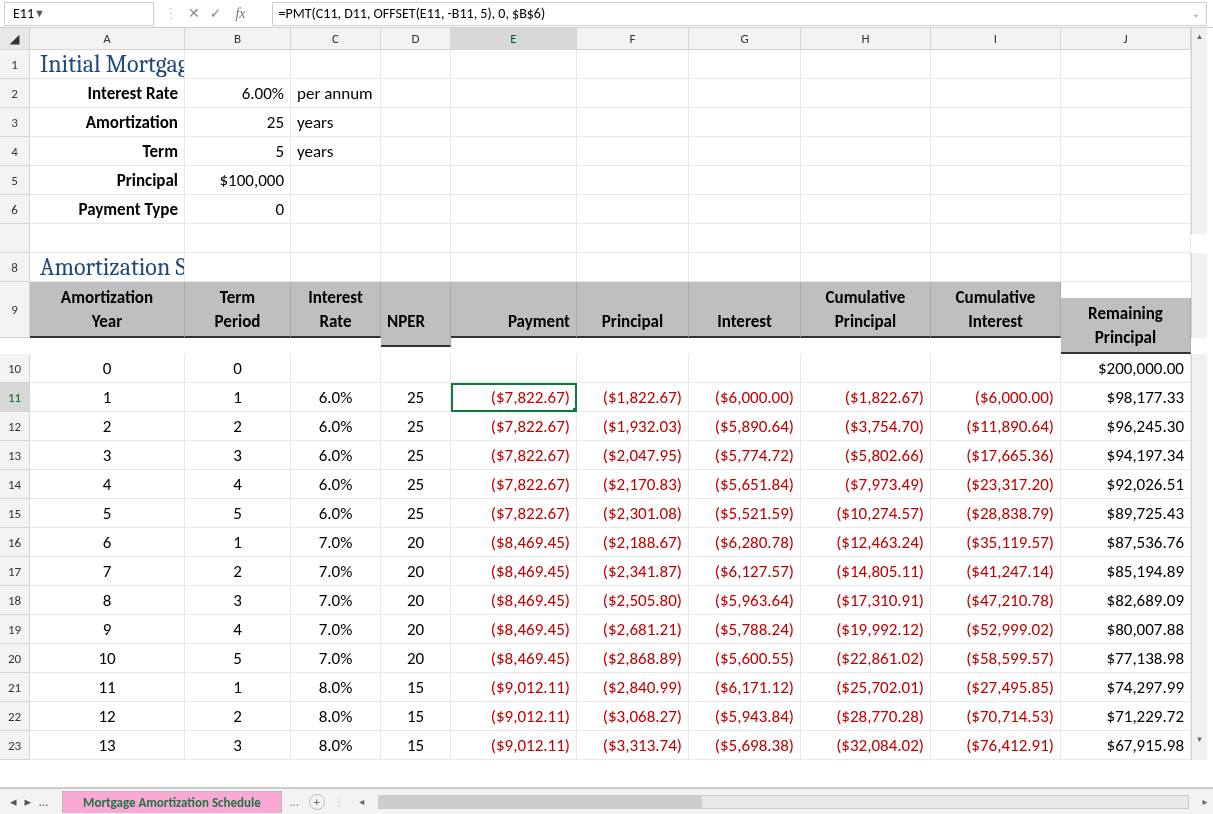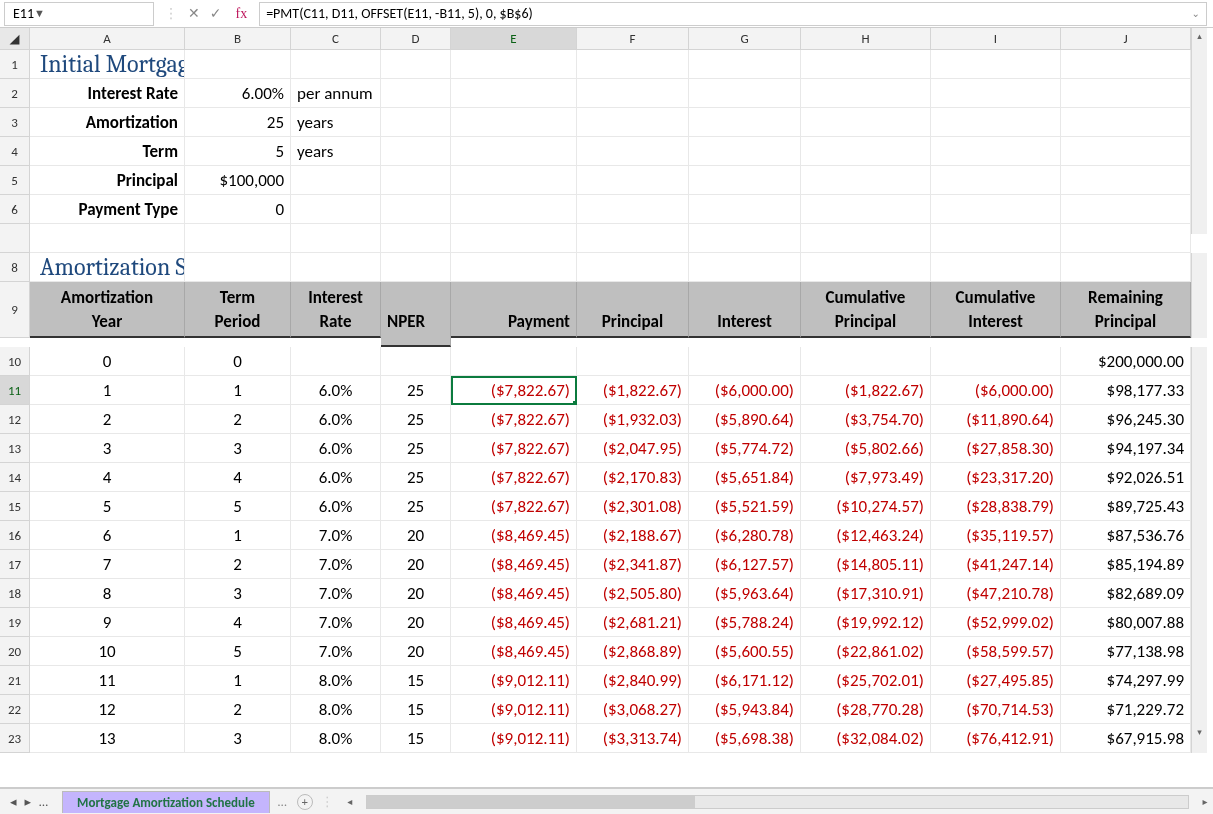--- a/index.html
+++ b/index.html
@@ -3,22 +3,22 @@
 <meta charset="utf-8">
 <style>
 * { box-sizing: border-box; margin: 0; padding: 0; }
 body { font-family: Calibri, Arial, sans-serif; font-size: 15px; background: #fff; color: #000; overflow: hidden; }
 
 .formula-bar { display: flex; align-items: center; height: 28px; border-bottom: 1px solid #ccc; background: #fff; }
 .namebox { width: 150px; height: 24px; border: 1px solid #ccc; margin: 2px 4px; padding: 0 8px; font-size: 14px; display:flex; align-items:center; justify-content:flex-start;}
 .namebox .dd { color:#555; font-size:11px;}
 .fb-icons { display:flex; gap:10px; padding:0 6px; color:#888; font-size:14px; align-items:center;}
 .fb-sep { color:#ccc; }
-.fx { font-family: 'Times New Roman', serif; color:#be185d; padding:0 4px;}
-.formula-input { flex:1; border:1px solid #ccc; height:24px; margin:2px 6px 2px 2px; padding:0 6px; font-size:14px; display:flex; align-items:center; position:relative;}
+.fx { font-style: italic; font-family: 'Times New Roman', serif; color:#737373; padding:0 4px;}
+.formula-input { flex:1; border:1px solid #ccc; height:24px; margin:2px 6px 2px 16px; padding:0 6px; font-size:14px; display:flex; align-items:center; position:relative;}
 .formula-input .chev { position:absolute; right:6px; color:#888; font-size:10px;}
 
 .sheet-wrap { position: relative; height: 760px; overflow:hidden; border-bottom:1px solid #ccc;}
 .grid { display: grid; grid-template-columns: 30px 155px 106px 90px 70px 126px 112px 112px 130px 130px 130px 16px; }
 .colhdr, .rowhdr, .corner { background:#f3f3f3; border-right:1px solid #d4d4d4; border-bottom:1px solid #d4d4d4; text-align:center; font-size:13px; color:#333; height:22px; line-height:22px;}
 .corner { background:#e8e8e8;}
 .rowhdr { height:29px; line-height:29px; font-size:13px;}
 .rowhdr.sel { background:#d8d8d8; color:#0b6116;}
 .colhdr.sel { background:#d8d8d8; color:#0b6116;}
 .cell { border-right:1px solid #e8e8e8; border-bottom:1px solid #e8e8e8; height:29px; line-height:29px; padding:0 6px; font-size:17px; white-space:nowrap; overflow:hidden;}
@@ -28,21 +28,21 @@
 .title { font-family: Cambria, Georgia, serif; font-size:24px; color:#1f497d; padding-left:4px;}
 .neg { color:#c00000;}
 .selcell { outline:2px solid #0b7b3e; outline-offset:-2px; position:relative;}
 .selcell::after{content:''; position:absolute; right:-3px; bottom:-3px; width:6px; height:6px; background:#0b7b3e;}
 .vscroll { background:#f0f0f0; border-left:1px solid #d4d4d4;}
 .vscroll .up, .vscroll .dn { height:16px; text-align:center; font-size:9px; color:#666; line-height:16px;}
 
 .tabbar { display:flex; align-items:center; height:26px; background:#f3f3f3; border-top:1px solid #ccc; font-size:13px;}
 .tabnav { display:flex; gap:8px; padding:0 10px; color:#555;}
 .tabnav span{cursor:pointer;}
-.tab { padding:3px 14px; background:#c4b5fd; border:1px solid #bbb; border-bottom:none; color:#217346; font-weight:bold; margin-left:4px;}
+.tab { padding:3px 20px; background:#f9a8d4; border:1px solid #bbb; border-bottom:none; color:#217346; font-weight:bold; margin-left:4px;}
 .tabplus { margin-left:10px; color:#666; border:1px solid #bbb; border-radius:50%; width:16px; height:16px; line-height:14px; text-align:center; font-size:12px;}
 .tabsep{ color:#ccc; margin:0 8px;}
 .hscroll { flex:1; display:flex; align-items:center; margin:0 8px;}
 .htrack{ flex:1; height:14px; background:#e8e8e8; border:1px solid #ccc; position:relative;}
 .hthumb{ position:absolute; left:0; width:40%; height:100%; background:#cdcdcd;}
 .harr{ width:16px; text-align:center; color:#666; font-size:10px;}
 </style>
 </head>
 <body>
 
@@ -178,21 +178,21 @@
       <div class="rowhdr" style="height:56px;line-height:56px;">9</div>
       <div class="cell" style="background: rgb(191, 191, 191); border-right: 1px solid rgb(168, 168, 168); border-bottom: 2px solid rgb(51, 51, 51); font-weight: bold; text-align: center; height: 56px; padding-top: 4px; line-height: 24px;">Amortization<br>Year</div>
       <div class="cell" style="background: rgb(191, 191, 191); border-right: 1px solid rgb(168, 168, 168); border-bottom: 2px solid rgb(51, 51, 51); font-weight: bold; text-align: center; height: 56px; padding-top: 4px; line-height: 24px;">Term<br>Period</div>
       <div class="cell" style="background: rgb(191, 191, 191); border-right: 1px solid rgb(168, 168, 168); border-bottom: 2px solid rgb(51, 51, 51); font-weight: bold; text-align: center; height: 56px; padding-top: 4px; line-height: 24px;">Interest<br>Rate</div>
       <div class="cell" style="background: rgb(191, 191, 191); border-right: 1px solid rgb(168, 168, 168); border-bottom: 2px solid rgb(51, 51, 51); font-weight: bold; text-align: left; height: 65px; padding-top: 4px; line-height: 24px;"><br>NPER</div>
       <div class="cell" style="background: rgb(191, 191, 191); border-right: 1px solid rgb(168, 168, 168); border-bottom: 2px solid rgb(51, 51, 51); font-weight: bold; text-align: right; height: 56px; padding-top: 4px; line-height: 24px;"><br>Payment</div>
       <div class="cell" style="background: rgb(191, 191, 191); border-right: 1px solid rgb(168, 168, 168); border-bottom: 2px solid rgb(51, 51, 51); font-weight: bold; text-align: center; height: 56px; padding-top: 4px; line-height: 24px;"><br>Principal</div>
       <div class="cell" style="background: rgb(191, 191, 191); border-right: 1px solid rgb(168, 168, 168); border-bottom: 2px solid rgb(51, 51, 51); font-weight: bold; text-align: center; height: 56px; padding-top: 4px; line-height: 24px;"><br>Interest</div>
       <div class="cell" style="background: rgb(191, 191, 191); border-right: 1px solid rgb(168, 168, 168); border-bottom: 2px solid rgb(51, 51, 51); font-weight: bold; text-align: center; height: 56px; padding-top: 4px; line-height: 24px;">Cumulative<br>Principal</div>
       <div class="cell" style="background: rgb(191, 191, 191); border-right: 1px solid rgb(168, 168, 168); border-bottom: 2px solid rgb(51, 51, 51); font-weight: bold; text-align: center; height: 56px; padding-top: 4px; line-height: 24px;">Cumulative<br>Interest</div>
-      <div class="cell" style="background: rgb(191, 191, 191); border-right: 1px solid rgb(168, 168, 168); border-bottom: 2px solid rgb(51, 51, 51); font-weight: bold; text-align: center; height: 56px; padding-top: 4px; line-height: 24px;">Remaining<br>Principal</div>
+      <div class="cell" style="background: rgb(191, 191, 191); border-right: 1px solid rgb(168, 168, 168); border-bottom: 2px solid rgb(51, 51, 51); font-weight: bold; text-align: center; height: 56px; padding-top: 4px; line-height: 24px; margin-top: 16px;">Remaining<br>Principal</div>
       <div class="vscroll" style="height:56px;"></div>
       <div class="rowhdr">10</div>
       <div class="cell c">0</div>
       <div class="cell c">0</div>
       <div class="cell c"></div>
       <div class="cell c"></div>
       <div class="cell r"></div>
       <div class="cell r"></div>
       <div class="cell r"></div>
       <div class="cell r"></div>
@@ -225,21 +225,21 @@
       <div class="vscroll"></div>
       <div class="rowhdr">13</div>
       <div class="cell c">3</div>
       <div class="cell c">3</div>
       <div class="cell c">6.0%</div>
       <div class="cell c">25</div>
       <div class="cell r neg">($7,822.67)</div>
       <div class="cell r neg">($2,047.95)</div>
       <div class="cell r neg">($5,774.72)</div>
       <div class="cell r neg">($5,802.66)</div>
-      <div class="cell r neg">($27,858.30)</div>
+      <div class="cell r neg">($17,665.36)</div>
       <div class="cell r">$94,197.34</div>
       <div class="vscroll"></div>
       <div class="rowhdr">14</div>
       <div class="cell c">4</div>
       <div class="cell c">4</div>
       <div class="cell c">6.0%</div>
       <div class="cell c">25</div>
       <div class="cell r neg">($7,822.67)</div>
       <div class="cell r neg">($2,170.83)</div>
       <div class="cell r neg">($5,651.84)</div>

